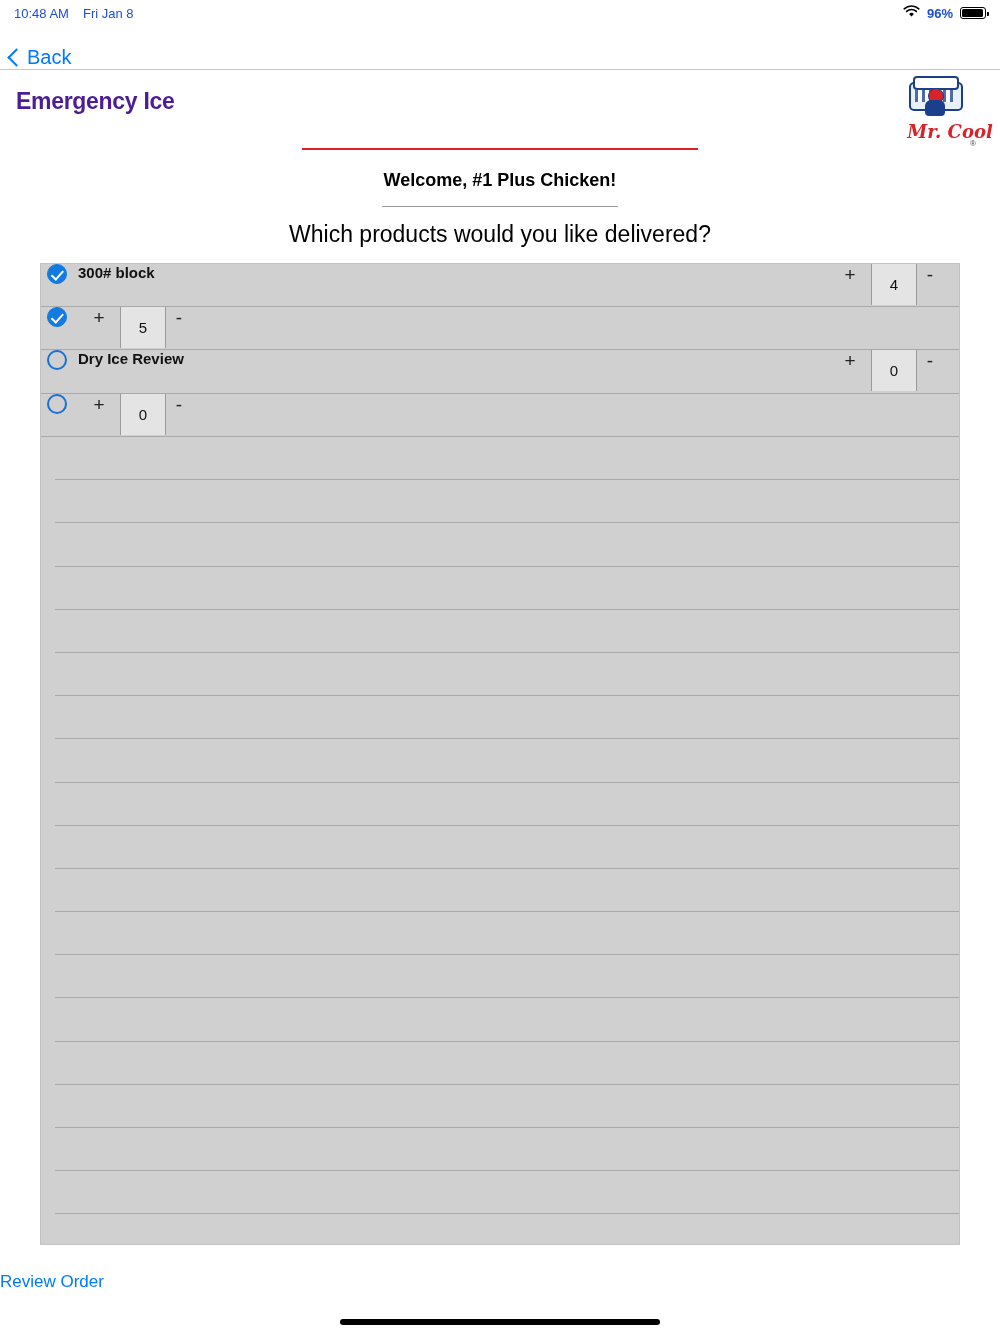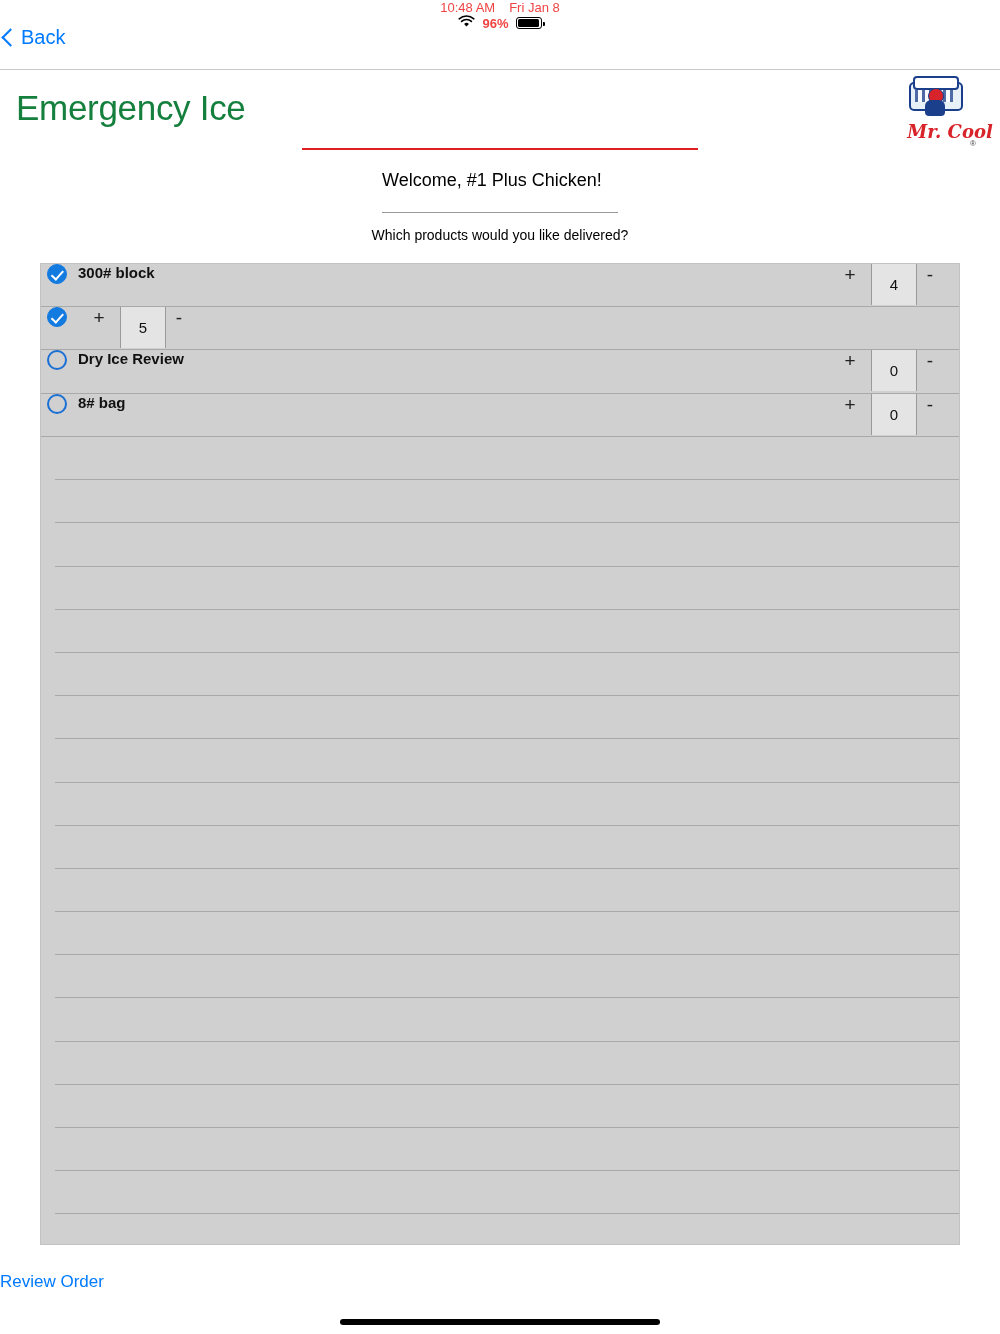--- a/index.html
+++ b/index.html
@@ -16,24 +16,23 @@
     position: relative;
   }
 
   
   .statusbar {
     height: 26px;
     display: flex;
     align-items: center;
     padding: 0 14px;
     font-size: 13px;
-    color: #ef4444;
+    color: #1d4ed8;
     font-weight: 500;
     box-sizing: border-box;
-    flex-direction: column;
   }
   .statusbar .left {
     display: flex;
     align-items: center;
     gap: 14px;
   }
   .statusbar .spacer { flex: 1; }
   .statusbar .right {
     display: flex;
     align-items: center;
@@ -64,22 +63,22 @@
     left: 1.2px; top: 1.2px; bottom: 1.2px;
     width: 88%;
     background: #000;
     border-radius: 1.5px;
   }
 
   
   .navbar {
     height: 44px;
     display: flex;
-    align-items: flex-start;
-    padding: 0 4px;
+    align-items: flex-end;
+    padding: 0 10px;
     border-bottom: 1px solid #c9c9c9;
     box-sizing: border-box;
   }
   .back-btn {
     display: flex;
     align-items: center;
     gap: 3px;
     color: #007aff;
     font-size: 20px;
     cursor: pointer;
@@ -95,23 +94,23 @@
   }
 
   
   .header {
     position: relative;
     padding: 18px 16px 0 16px;
     height: 72px;
     box-sizing: border-box;
   }
   .page-title {
-    font-size: 35px;
-    font-weight: normal;
-    color: #15803d;
+    font-size: 23px;
+    font-weight: bold;
+    color: #4c1d95;
     letter-spacing: -0.3px;
   }
   .logo {
     position: absolute;
     right: 22px;
     top: 4px;
     width: 86px;
     height: 76px;
   }
   .logo .puck {
@@ -186,29 +185,30 @@
     align-items: center;
   }
   .red-rule {
     width: 396px;
     height: 2px;
     background: #e02020;
     margin-bottom: 20px;
   }
   .welcome-line {
     font-size: 18px;
-    font-weight: normal;
+    font-weight: bold;
     color: #000;
-    padding-bottom: 21px;
+    padding-bottom: 15px;
     border-bottom: 1px solid #9a9a9a;
     width: 236px;
+    text-align: center;
   }
   .question {
     margin-top: 14px;
-    font-size: 14px;
+    font-size: 23px;
     color: #000;
   }
 
   
   .table {
     position: absolute;
     left: 40px;
     top: 263px;
     width: 920px;
     height: 982px;
@@ -395,21 +395,20 @@
   <div class="row">
     <span class="check off"></span>
     <span class="row-label">Dry Ice Review</span>
     <span class="plus">+</span>
     <span class="qty">0</span>
     <span class="minus">-</span>
   </div>
 
   <div class="row">
     <span class="check off"></span>
-    <span class="row-label">8# bag</span>
     <span class="plus">+</span>
     <span class="qty">0</span>
     <span class="minus">-</span>
   </div>
 
   <div class="filler" id="filler">
       <div class="filler-line"></div>
       <div class="filler-line"></div>
       <div class="filler-line"></div>
       <div class="filler-line"></div>

